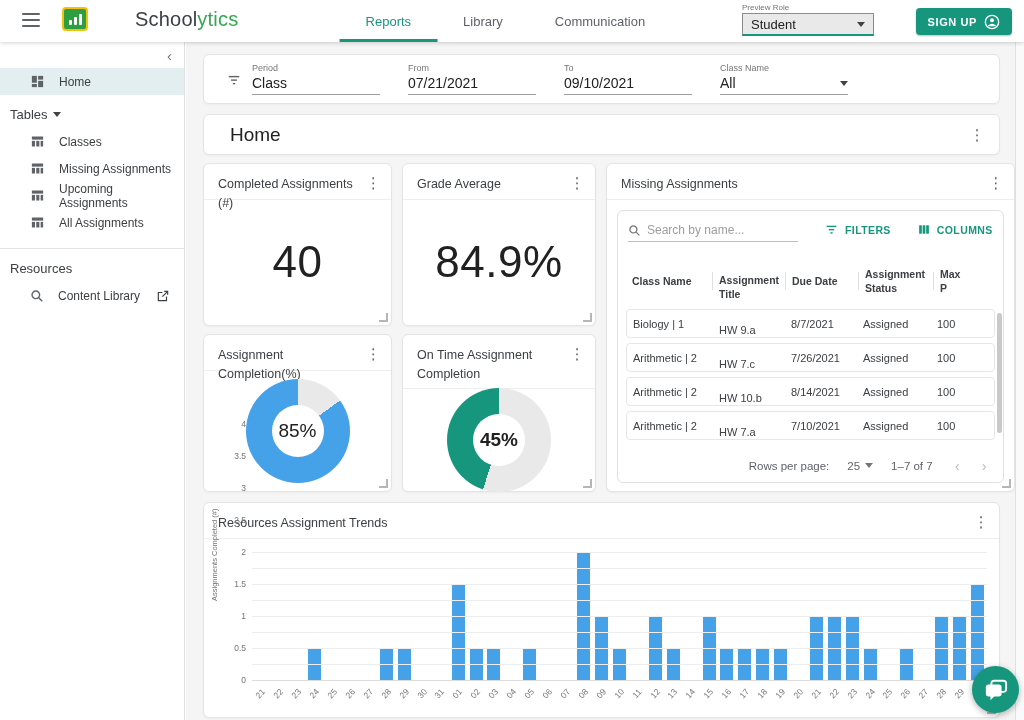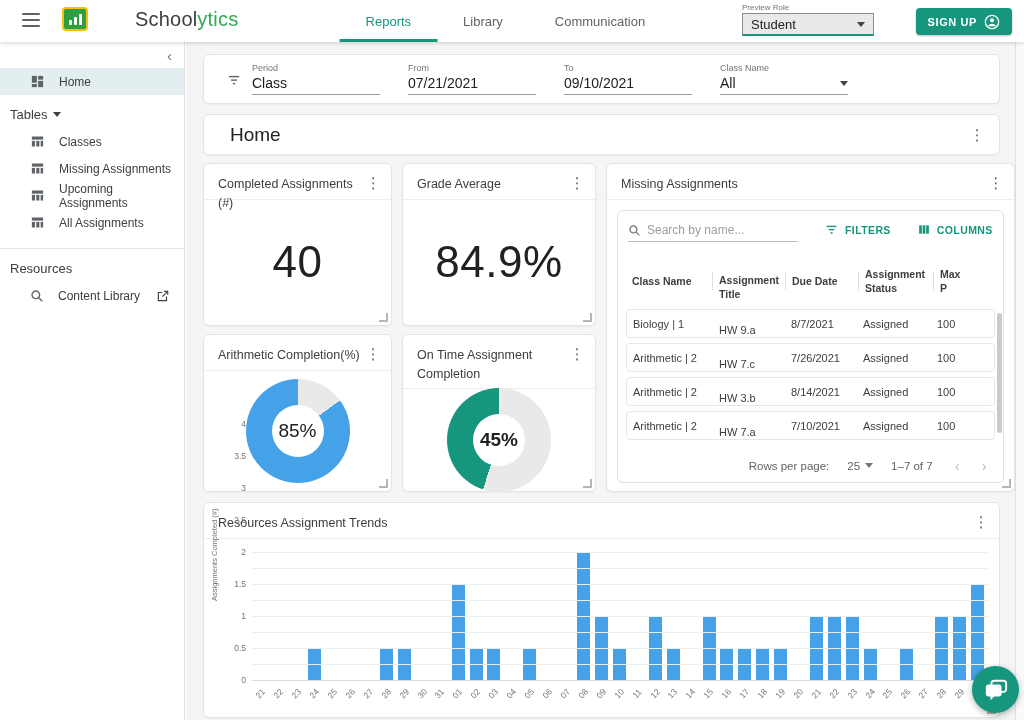--- a/index.html
+++ b/index.html
@@ -381,21 +381,21 @@
               </div>
               <div class="ma-row">
                 <div class="ma-cell c0">Arithmetic | 2</div>
                 <div class="ma-cell c1">HW 7.c</div>
                 <div class="ma-cell c2">7/26/2021</div>
                 <div class="ma-cell c3">Assigned</div>
                 <div class="ma-cell c4">100</div>
               </div>
               <div class="ma-row">
                 <div class="ma-cell c0">Arithmetic | 2</div>
-                <div class="ma-cell c1">HW 3.b</div>
+                <div class="ma-cell c1">HW 10.b</div>
                 <div class="ma-cell c2">8/14/2021</div>
                 <div class="ma-cell c3">Assigned</div>
                 <div class="ma-cell c4">100</div>
               </div>
               <div class="ma-row">
                 <div class="ma-cell c0">Arithmetic | 2</div>
                 <div class="ma-cell c1">HW 7.a</div>
                 <div class="ma-cell c2">7/10/2021</div>
                 <div class="ma-cell c3">Assigned</div>
                 <div class="ma-cell c4">100</div>
@@ -412,21 +412,21 @@
             <span style="display:flex; gap:14px;">
               <span class="pag-chev">‹</span>
               <span class="pag-chev">›</span>
             </span>
           </div>
         </div>
       </div>
 
       <div class="card rh">
         <div class="card-head">
-          <span class="ct">Arithmetic Completion(%)</span>
+          <span class="ct">Assignment Completion(%)</span>
           <span class="kebab">⋮</span>
         </div>
         <div class="donut-wrap">
           <div class="donut" style="background: conic-gradient(rgb(233, 233, 233) 0deg, rgb(233, 233, 233) 15%, rgb(69, 161, 232) 15%, rgb(69, 161, 232) 100%);">
             <div class="hole">
                 <span>85%</span>
               </div>
           </div>
         </div>
       </div>

